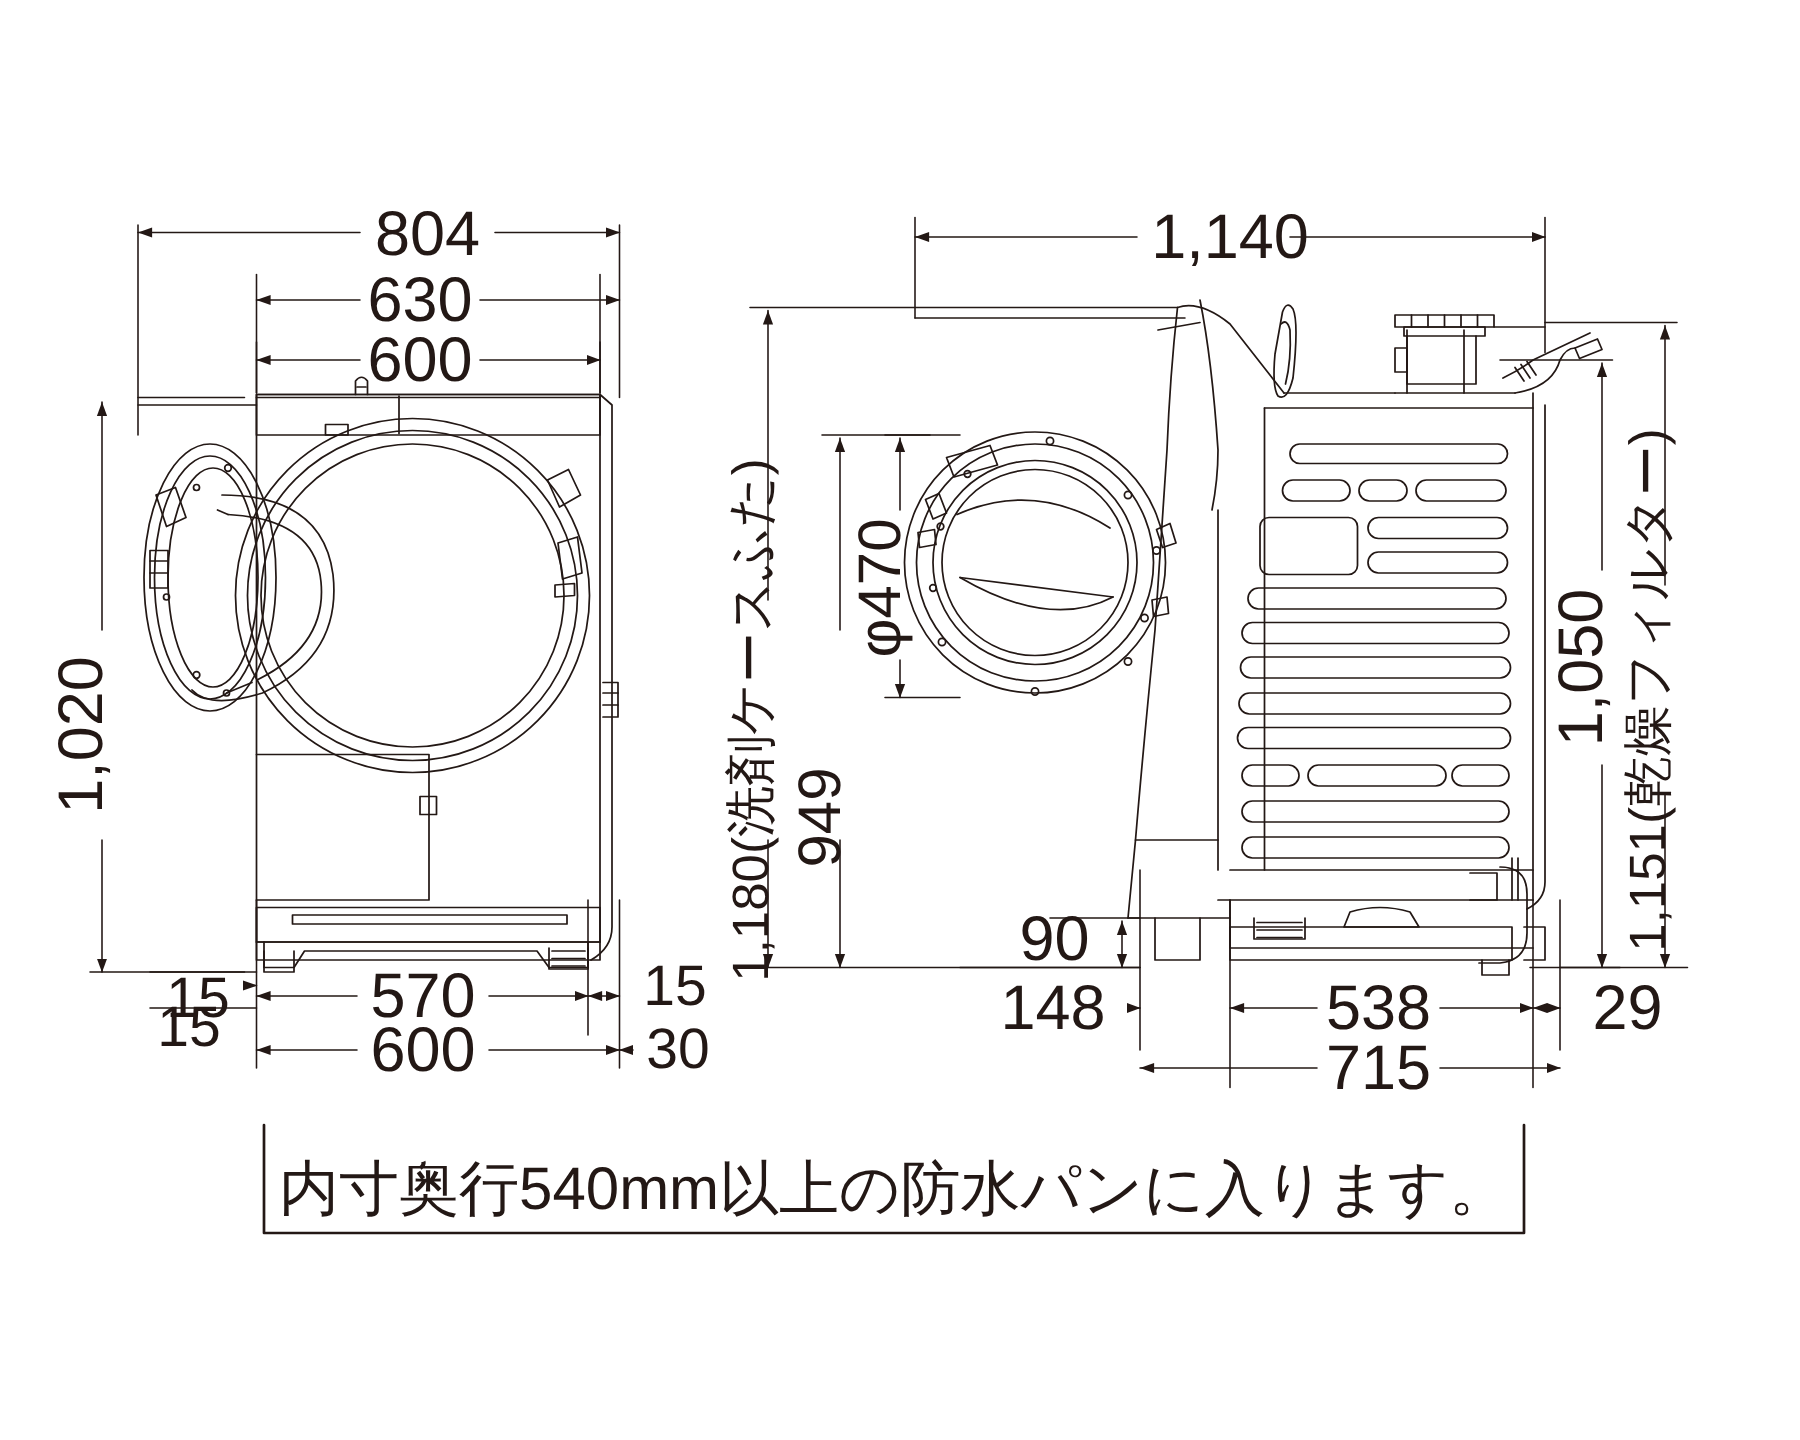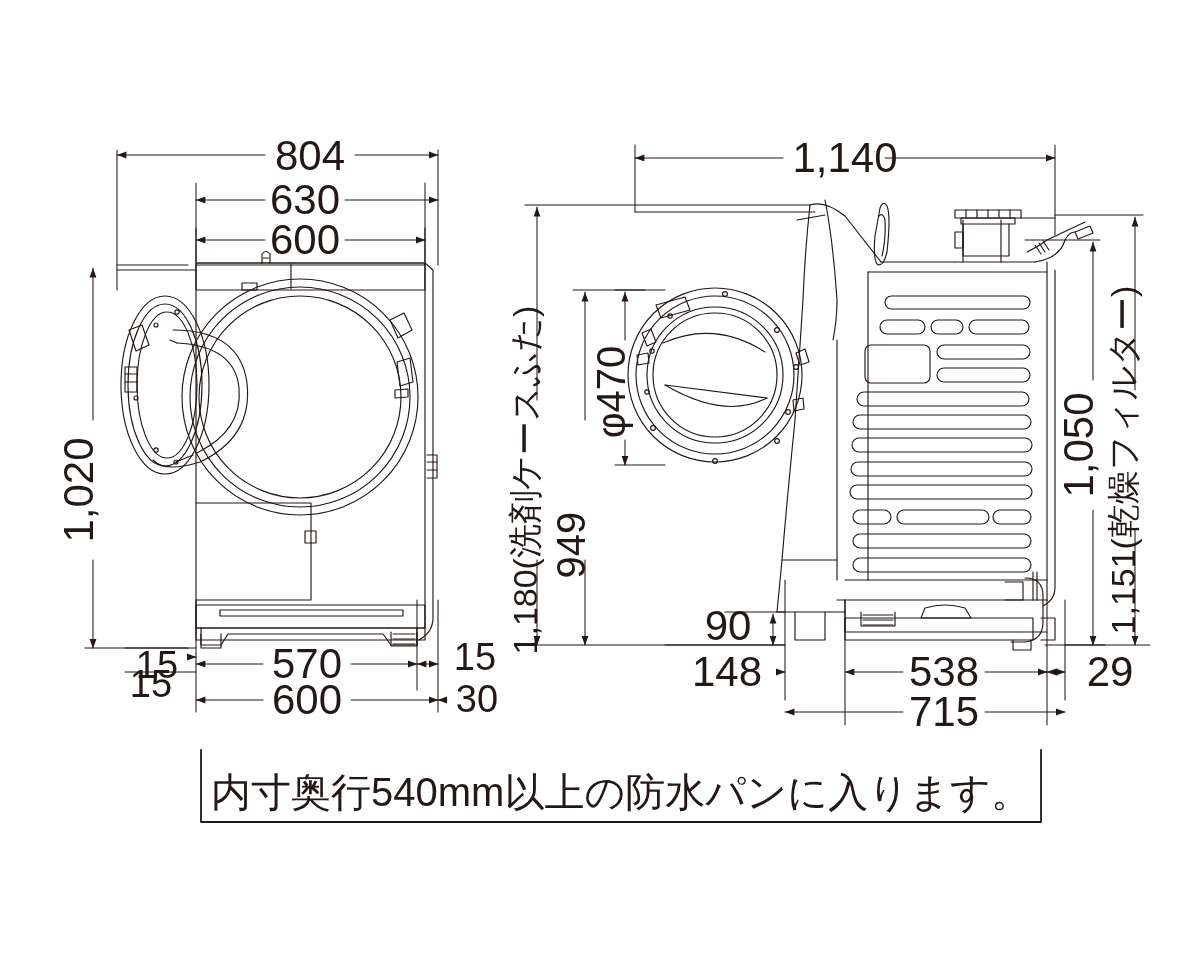--- a/index.html
+++ b/index.html
@@ -1,18 +1,18 @@
 <!DOCTYPE html>
 <html><head>
 <meta charset="utf-8">
 <style>
   html,body{margin:0;padding:0;background:#ffffff;}
   body{width:1200px;height:960px;position:relative;overflow:hidden;
        font-family:"Liberation Sans","DejaVu Sans",sans-serif;color:#231815;}
-  #stage{position:absolute;left:0;top:0;width:1156px;height:960px;padding-left:25px;}
+  #stage{position:absolute;left:0;top:0;width:1156px;height:960px;}
   svg{display:block;}
   .dimtxt{font-family:"Liberation Sans","DejaVu Sans",sans-serif;fill:#231815;}
 </style>
 </head>
 <body>
 
 <div id="stage">
 <svg width="1200" height="960" viewBox="0 0 1200 960" xmlns="http://www.w3.org/2000/svg">
 
   <defs>

